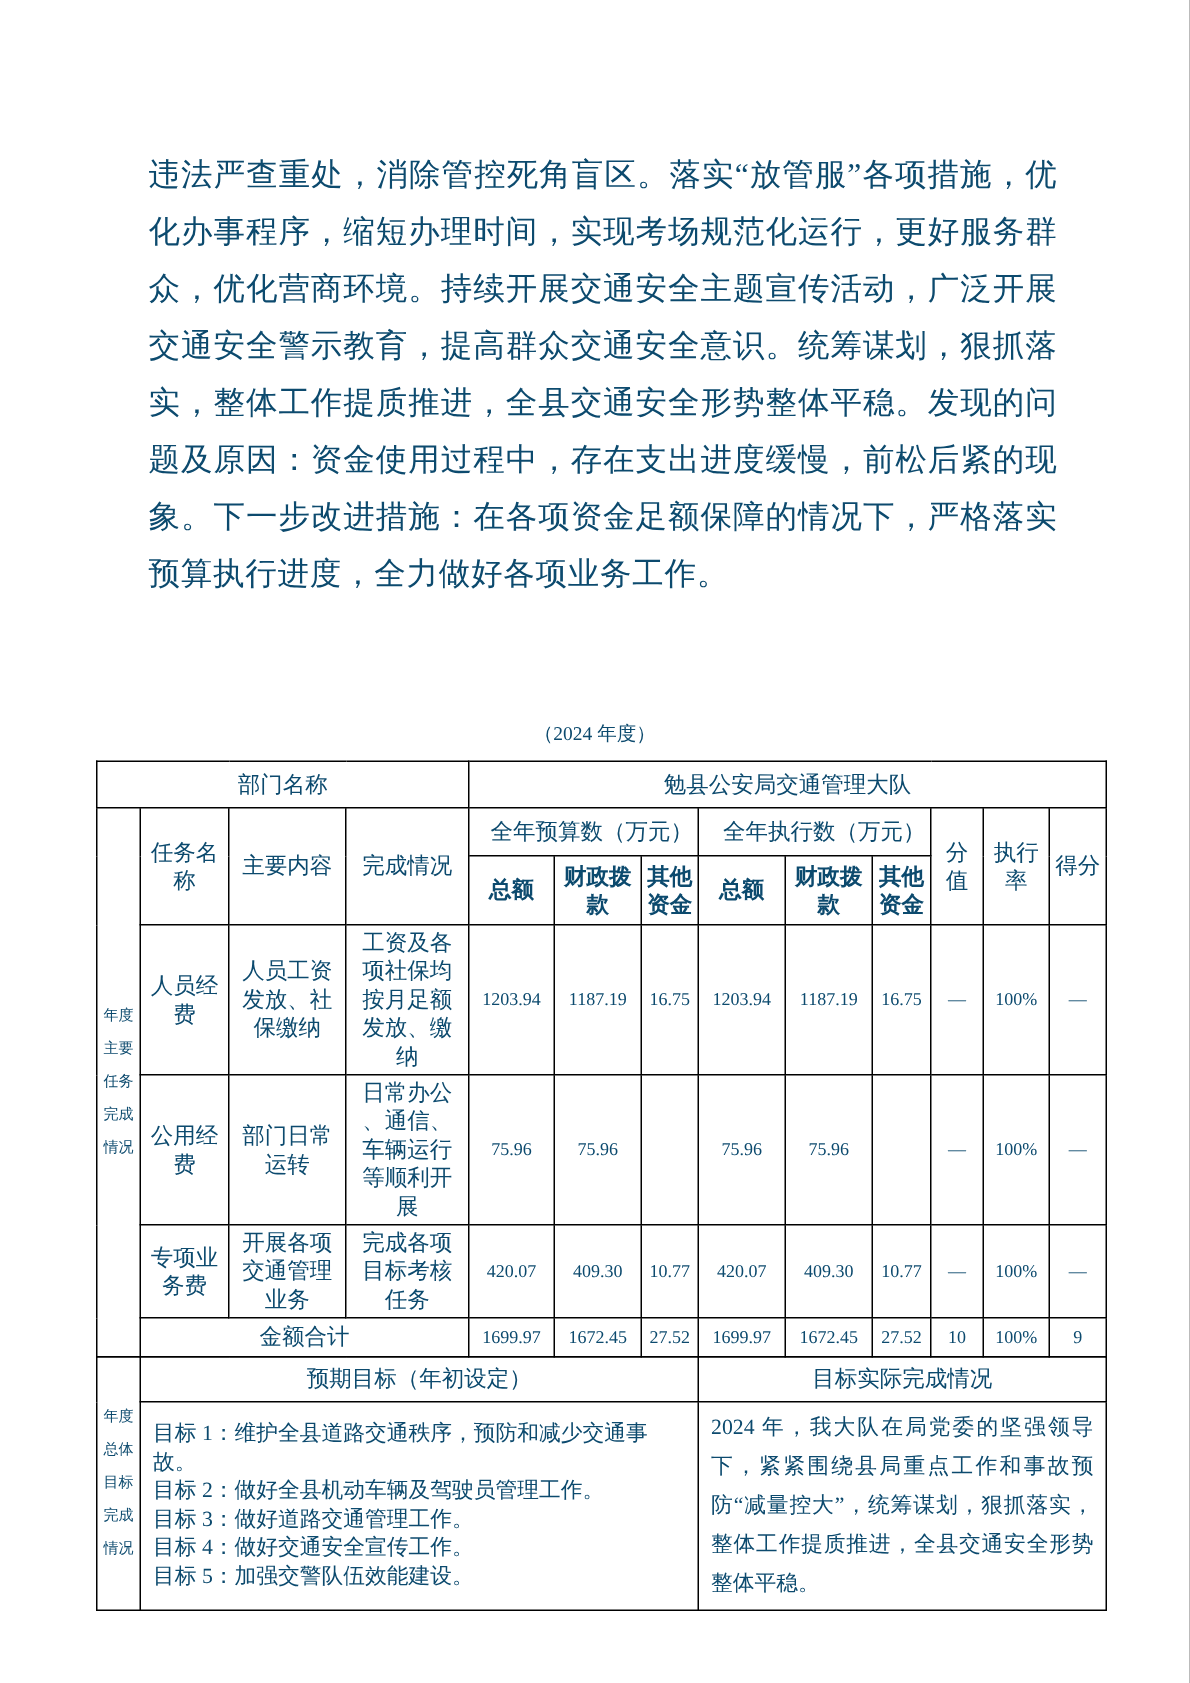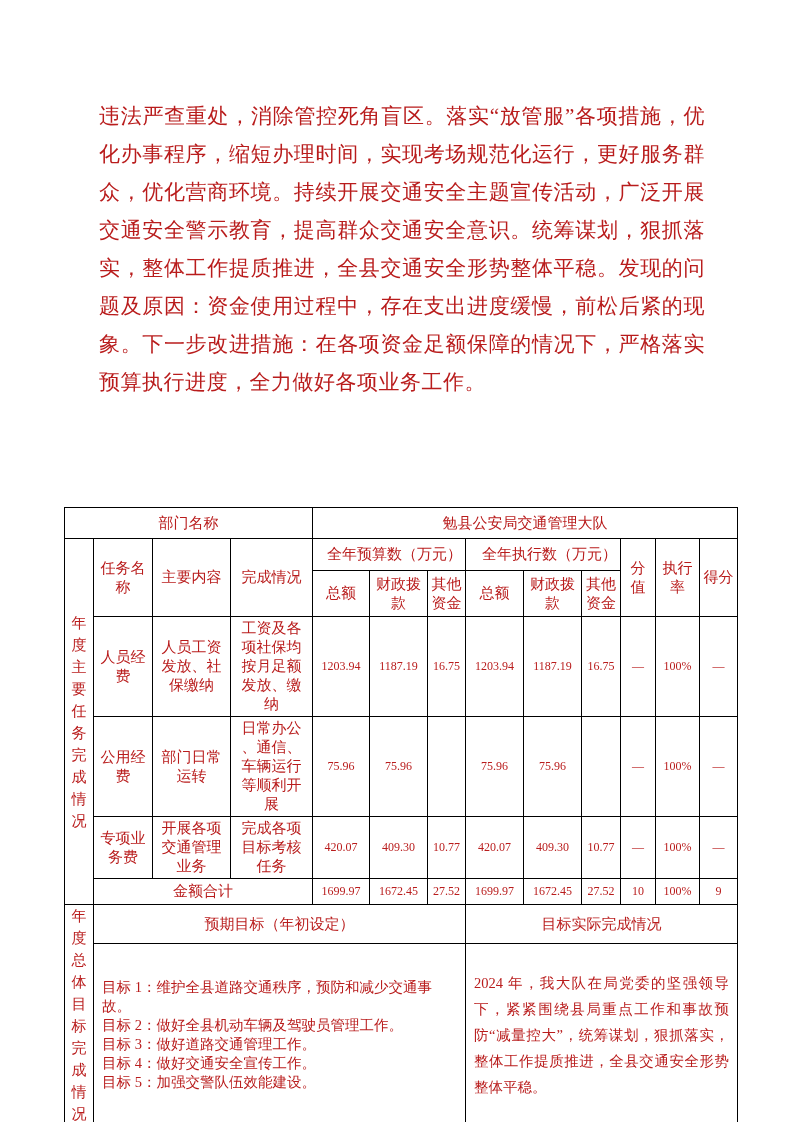--- a/index.html
+++ b/index.html
@@ -4,21 +4,21 @@
 <style>
   * { margin: 0; padding: 0; box-sizing: border-box; }
   html, body { background: #888; }
   .page {
     position: relative;
     width: 793px;
     height: 1122px;
     margin: 0 auto;
     background: #ffffff;
     font-family: "Liberation Serif", "DejaVu Serif", serif;
-    color: #b91c1c;
+    color: #0c4a6e;
     overflow: hidden;
   }
   .intro {
     position: absolute;
     left: 99px;
     top: 97px;
     width: 606px;
     font-size: 21px;
     line-height: 38px;
     text-align: justify;
@@ -61,21 +61,21 @@
     text-align: center;
     vertical-align: middle;
     padding: 2px 3px;
     overflow: hidden;
   }
   td.wrap { word-break: break-all; line-break: anywhere; }
   td.side-label {
     white-space: pre-line;
     line-height: 22px;
     padding: 0;
-    font-size: 15px;
+    font-size: 10px;
   }
   td.goal-cell {
     text-align: left;
     vertical-align: middle;
     padding: 4px 6px 4px 8px;
   }
   .goal-line { font-size: 14.5px; line-height: 19px; }
   td.actual-cell {
     text-align: justify;
     text-justify: inter-ideograph;
@@ -87,20 +87,21 @@
   td.num { font-size: 12px; }
   td.group-hdr { height: 31px; text-align: right; }
 </style>
 </head>
 <body>
 
 <div class="page">
 
   <div class="intro">违法严查重处，消除管控死角盲区。落实“放管服”各项措施，优化办事程序，缩短办理时间，实现考场规范化运行，更好服务群众，优化营商环境。持续开展交通安全主题宣传活动，广泛开展交通安全警示教育，提高群众交通安全意识。统筹谋划，狠抓落实，整体工作提质推进，全县交通安全形势整体平稳。发现的问题及原因：资金使用过程中，存在支出进度缓慢，前松后紧的现象。下一步改进措施：在各项资金足额保障的情况下，严格落实预算执行进度，全力做好各项业务工作。</div>
 
+  <div class="doc-subtitle">（2024 年度）</div>
 
   <div class="tbl-wrap">
 
     <table>
       <colgroup>
         <col style="width:29px">
           <col style="width:59px">
           <col style="width:78px">
           <col style="width:82px">
         <col style="width:57px">
@@ -126,21 +127,21 @@
 情况</td>
         <td rowspan="2" class="wrap">任务名称</td>
         <td rowspan="2" class="wrap">主要内容</td>
         <td rowspan="2" class="wrap">完成情况</td>
         <td colspan="3" class="group-hdr">全年预算数（万元）</td>
         <td colspan="3" class="group-hdr">全年执行数（万元）</td>
         <td rowspan="2" class="wrap">分值</td>
         <td rowspan="2" class="wrap">执行率</td>
         <td rowspan="2" class="wrap">得分</td>
       </tr>
-      <tr style="height:46px;">
+      <tr style="height:46px;font-weight:bold;">
         <td class="wrap">总额</td>
         <td class="wrap">财政拨款</td>
         <td class="wrap">其他资金</td>
         <td class="wrap">总额</td>
         <td class="wrap">财政拨款</td>
         <td class="wrap">其他资金</td>
       </tr>
       <tr style="height:89px;">
         <td class="wrap">人员经费</td>
         <td class="wrap">人员工资发放、社保缴纳</td>

